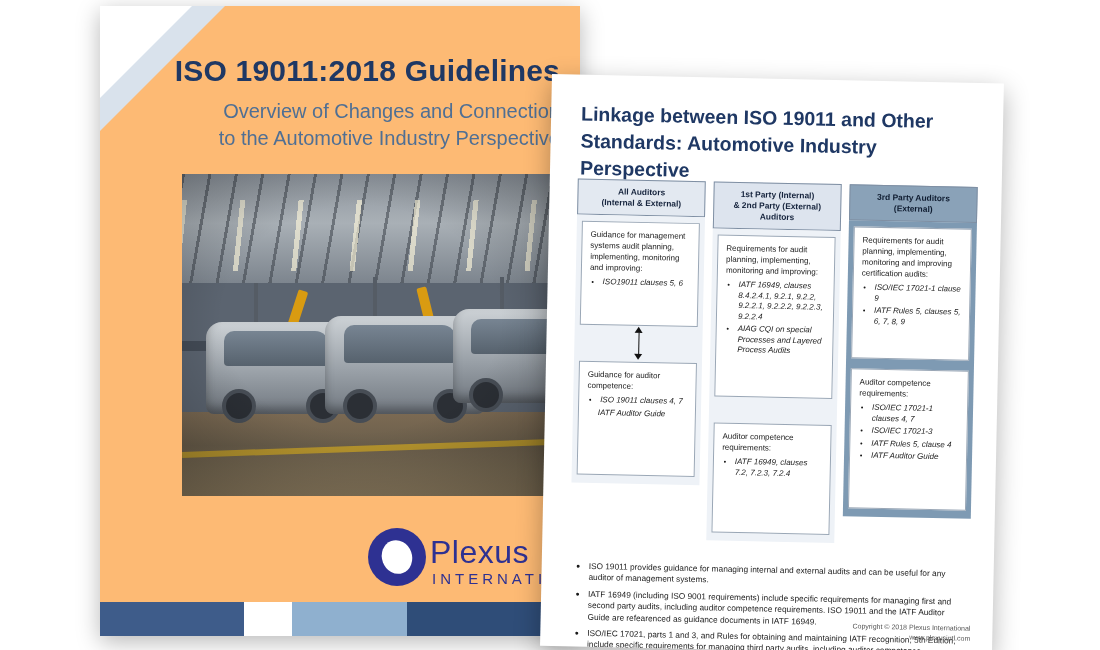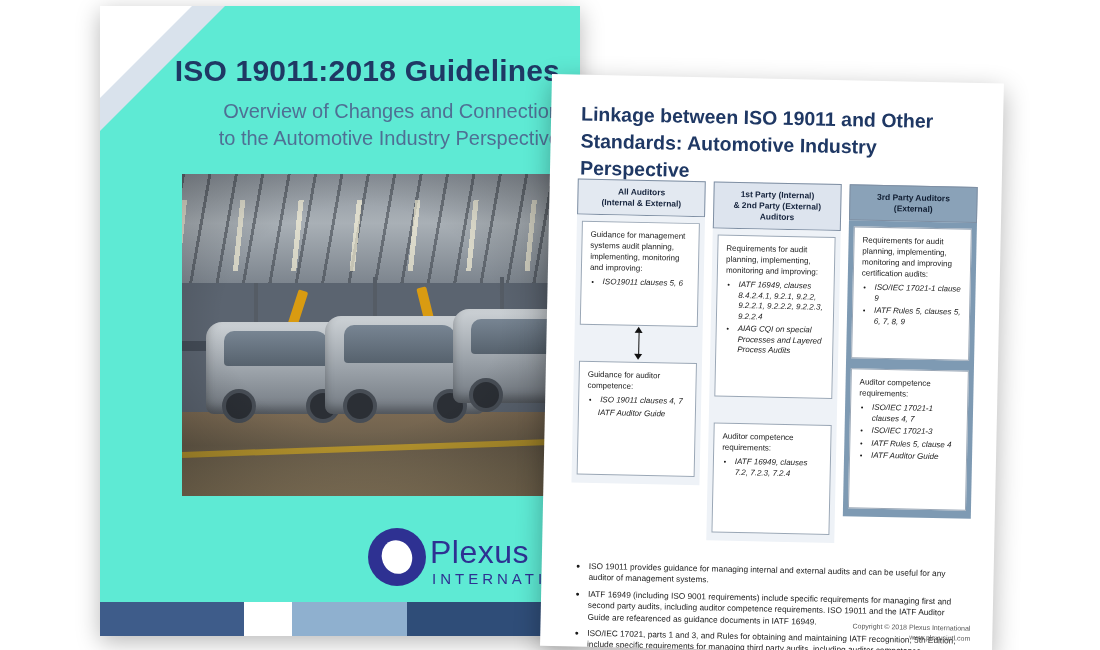--- a/index.html
+++ b/index.html
@@ -15,21 +15,21 @@
     font-family: "Liberation Sans", sans-serif;
   }
 
   
   .cover {
     position: absolute;
     left: 100px;
     top: 6px;
     width: 480px;
     height: 630px;
-    background: #5eead4;
+    background: #fdba74;
     box-shadow: 0 6px 22px rgba(0,0,0,0.28);
     overflow: hidden;
   }
   .cover-corner {
     position: absolute;
     left: 0; top: 0;
     width: 0; height: 0;
     border-left: 125px solid #d9e2ec;
     border-bottom: 125px solid transparent;
   }

